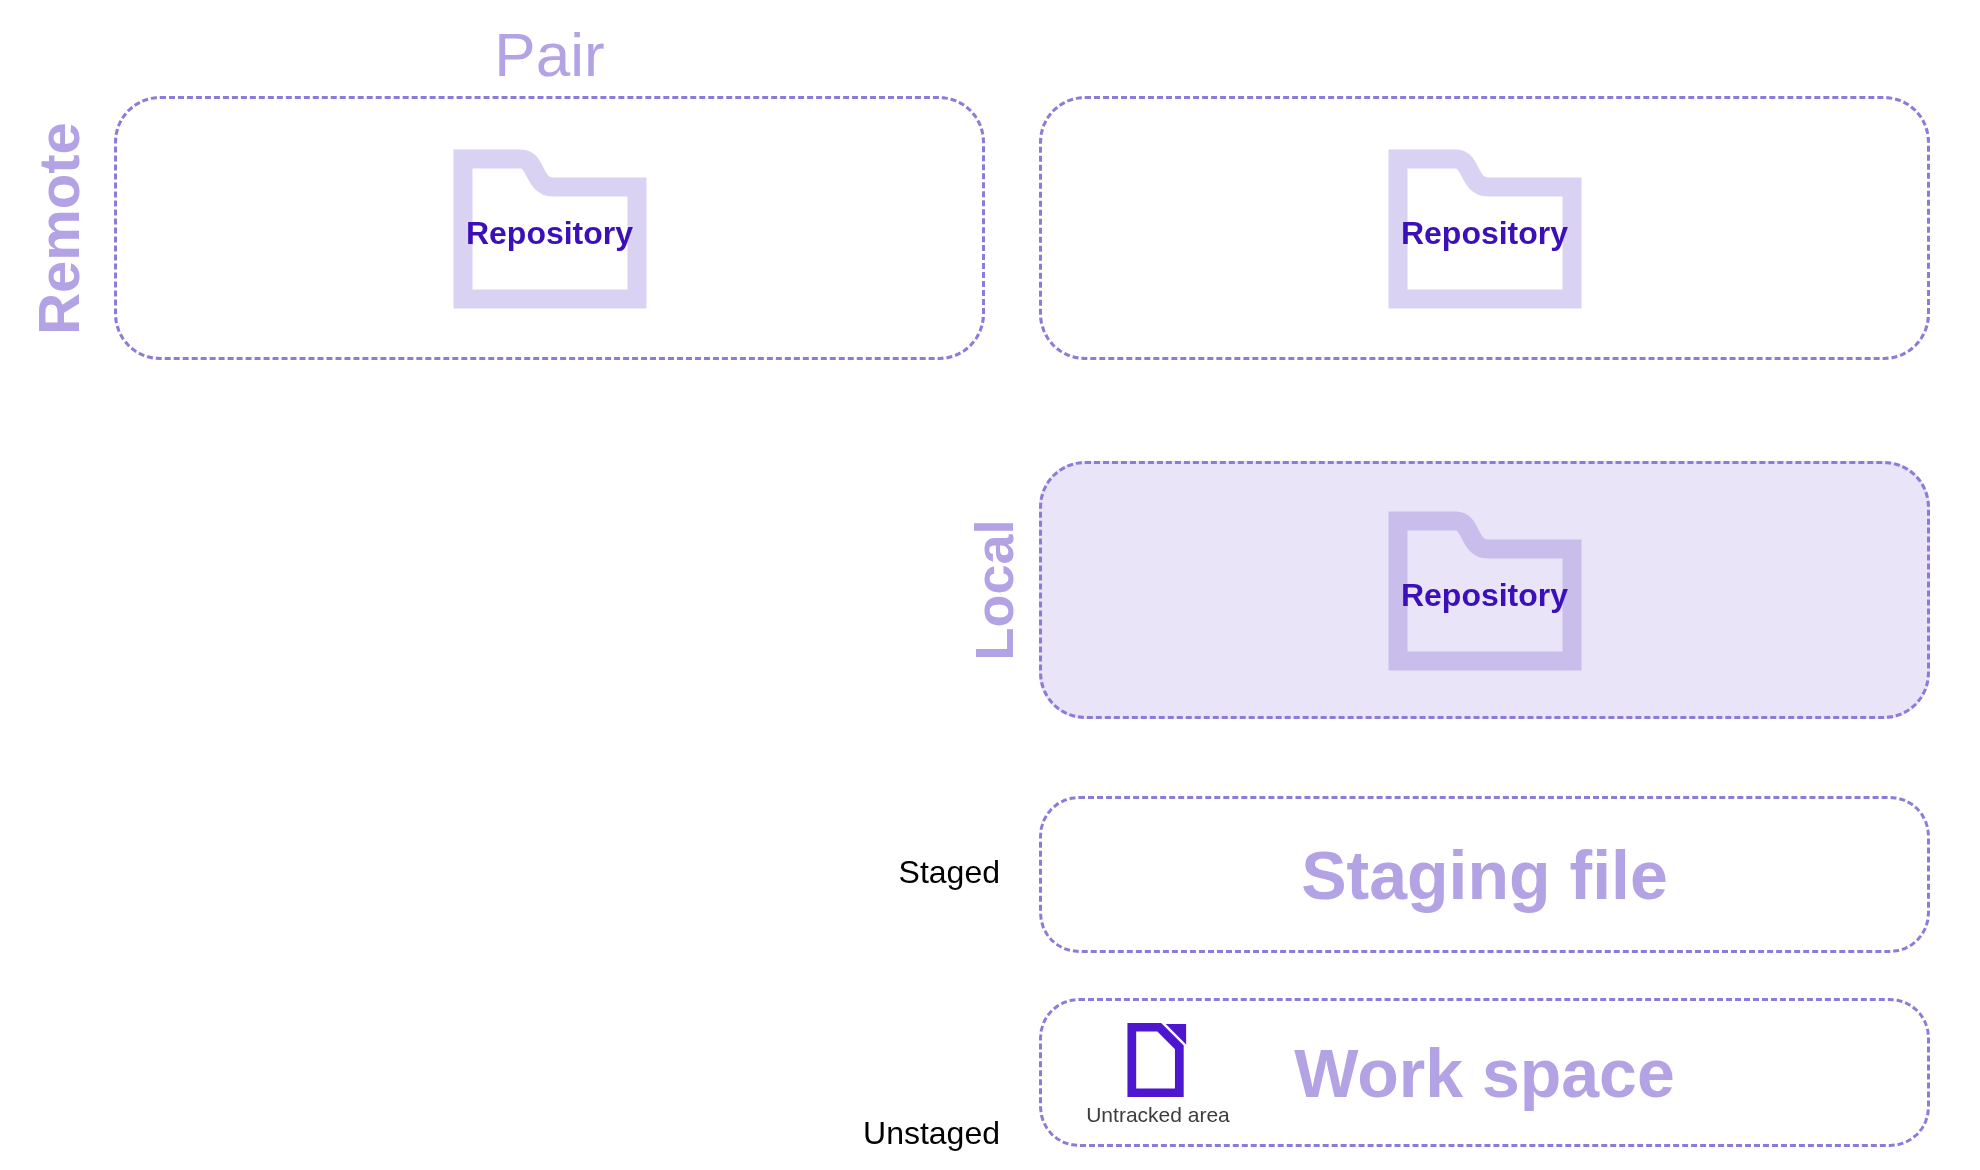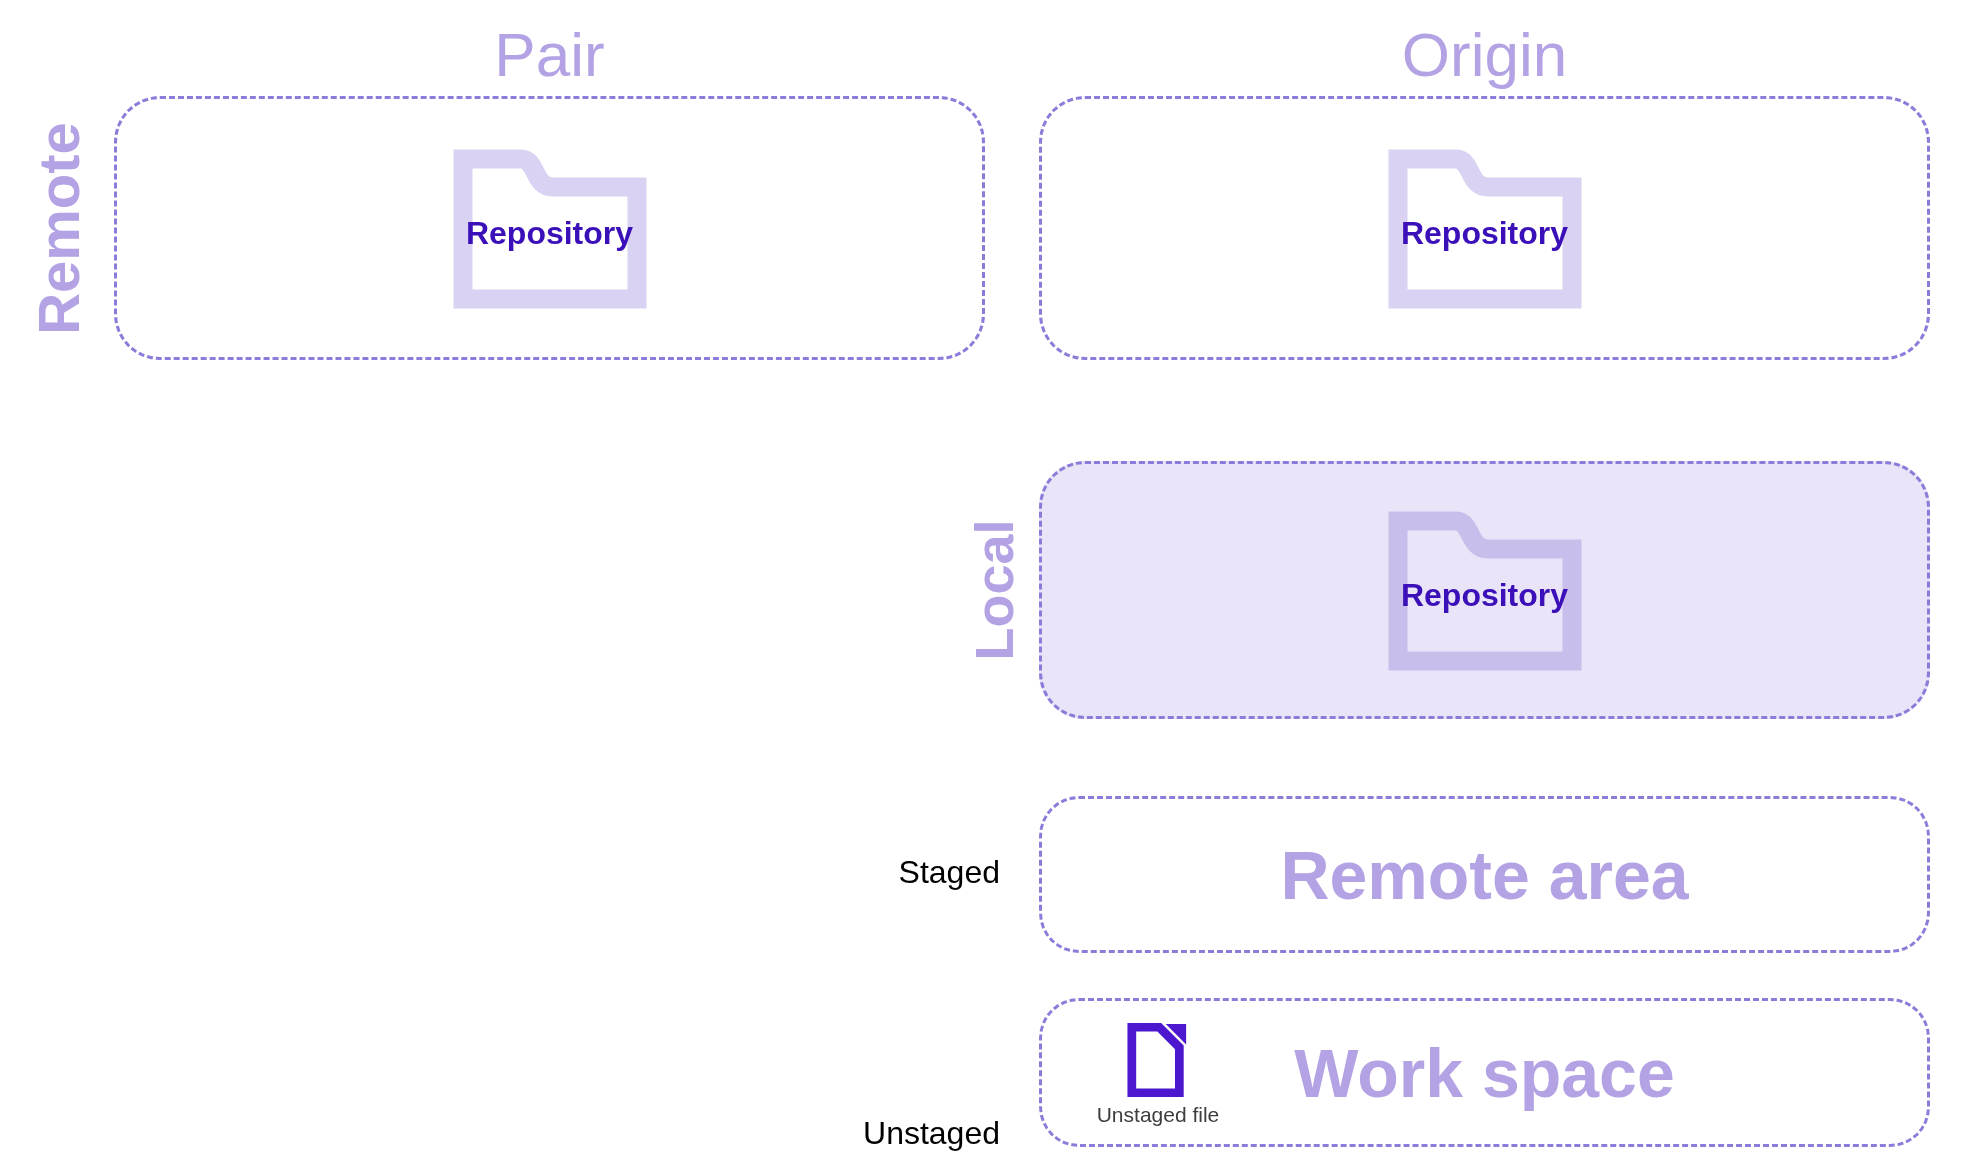--- a/index.html
+++ b/index.html
@@ -142,21 +142,20 @@
     <div class="repo-wrap">
       <div class="folder-stack">
         <svg class="folder-remote" viewBox="0 0 198 162" aria-hidden="true">
           <path d="M12 152 L12 12 L70 12 C86 12 82 40 102 40 L186 40 L186 152 Z" fill="none" stroke-width="19" stroke-linejoin="miter"></path>
         </svg>
         <div class="repo-label">Repository</div>
       </div>
     </div>
   </div>
 
-  <div class="area-title title-origin">Origin</div>
   <div class="dashed-box box-origin">
     <div class="repo-wrap">
       <div class="folder-stack">
         <svg class="folder-remote" viewBox="0 0 198 162" aria-hidden="true">
           <path d="M12 152 L12 12 L70 12 C86 12 82 40 102 40 L186 40 L186 152 Z" fill="none" stroke-width="19" stroke-linejoin="miter"></path>
         </svg>
         <div class="repo-label">Repository</div>
       </div>
     </div>
   </div>
@@ -171,28 +170,28 @@
         <svg class="folder-local" viewBox="0 0 198 162" aria-hidden="true">
           <path d="M12 152 L12 12 L70 12 C86 12 82 40 102 40 L186 40 L186 152 Z" fill="none" stroke-width="19" stroke-linejoin="miter"></path>
         </svg>
         <div class="repo-label">Repository</div>
       </div>
     </div>
   </div>
 
   <div class="row-label label-staged">Staged</div>
   <div class="dashed-box box-staging">
-    <div class="big-center">Remote area</div>
+    <div class="big-center">Staging file</div>
   </div>
 
   <div class="row-label label-unstaged">Unstaged</div>
   <div class="dashed-box box-work">
     <div class="big-center">Work space</div>
     <div class="file-group">
       <svg viewBox="0 0 66 76" aria-hidden="true">
         <path d="M6 4 L34 4 L55 25 L55 72 L6 72 Z" fill="#ffffff" stroke="#4c17cf" stroke-width="9" stroke-linejoin="miter"></path>
         <path d="M41 1 L62 1 L62 22 Z" fill="#4c17cf"></path>
       </svg>
-      <div class="file-caption">Unstaged file</div>
+      <div class="file-caption">Untracked area</div>
     </div>
   </div>
 
 </div>
 
 </body></html>

